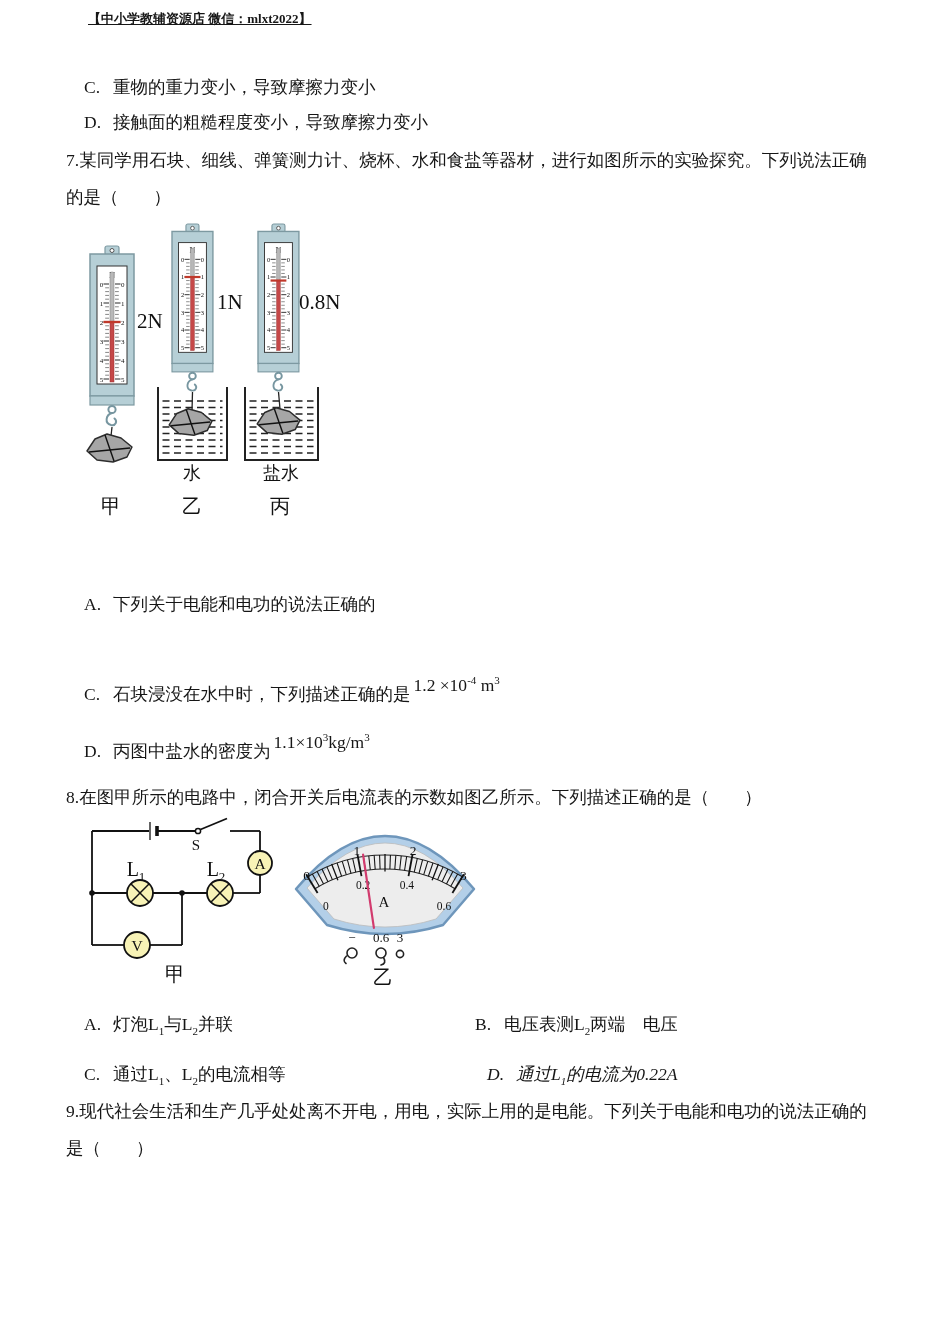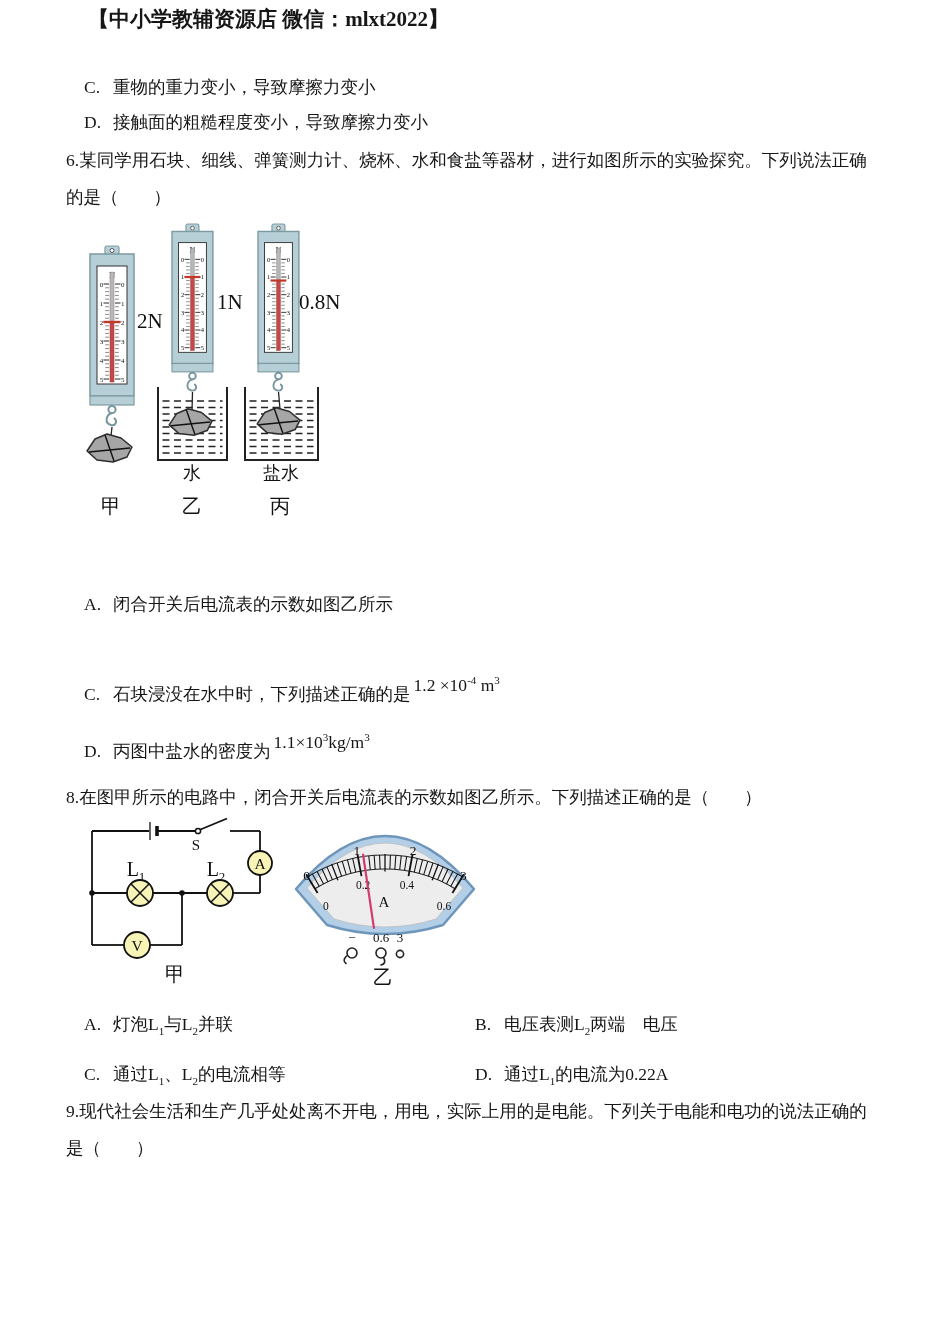--- a/index.html
+++ b/index.html
@@ -1,40 +1,40 @@
 <!DOCTYPE html>
 <html><head>
 <meta charset="utf-8">
 <style>
   html,body{margin:0;padding:0;background:#ffffff;}
   .page{position:relative;width:950px;height:1344px;background:#fff;overflow:hidden;
         font-family:"Liberation Serif","DejaVu Serif",serif;color:#161616;}
   .line{position:absolute;white-space:nowrap;font-size:17.5px;line-height:22px;}
-  .header{font-weight:bold;font-size:21px;}
+  .header{font-weight:bold;font-size:13px;text-decoration:underline;}
   .opt-label{display:inline-block;min-width:29px;}
   sub{font-size:11px;}
   sup{font-size:11px;}
   .formula{position:relative;top:-9px;margin-left:3px;}
   svg{position:absolute;overflow:visible;}
 </style>
 </head>
 <body>
 
 <div class="page">
 
   <div class="line header" style="left:88px;top:8px;">【中小学教辅资源店 微信：mlxt2022】</div>
 
   <div class="line" style="left:84px;top:76px;">
     <span class="opt-label">C.</span><span>重物的重力变小，导致摩擦力变小</span>
   </div>
   <div class="line" style="left:84px;top:111px;">
     <span class="opt-label">D.</span><span>接触面的粗糙程度变小，导致摩擦力变小</span>
   </div>
 
-  <div class="line" style="left:66px;top:149px;">6.某同学用石块、细线、弹簧测力计、烧杯、水和食盐等器材，进行如图所示的实验探究。下列说法正确</div>
+  <div class="line" style="left:66px;top:149px;">7.某同学用石块、细线、弹簧测力计、烧杯、水和食盐等器材，进行如图所示的实验探究。下列说法正确</div>
   <div class="line" style="left:66px;top:186px;">的是（　　）</div>
 
   <svg id="fig7" style="left:58px;top:222px;" width="300" height="300" viewBox="0 0 300 300">
       <g transform="translate(32,24) scale(1)">
         <rect x="15" y="0" width="14" height="9" rx="2" fill="#b6cfd6" stroke="#7d99a1" stroke-width="1.2"></rect>
         <circle cx="22" cy="4.5" r="2" fill="#fff" stroke="#555" stroke-width="1"></circle>
         <rect x="0" y="8" width="44" height="142" fill="#b6cfd6" stroke="#7d99a1" stroke-width="1.5"></rect>
         <rect x="7" y="20" width="30" height="118" fill="#fff" stroke="#333" stroke-width="1"></rect>
         <text x="22" y="31.5" font-size="8.5" text-anchor="middle" font-family="&quot;Liberation Serif&quot;,&quot;DejaVu Serif&quot;,serif" fill="#111">N</text>
         <text x="11.5" y="40.6" font-size="7" text-anchor="middle" font-family="&quot;Liberation Serif&quot;,&quot;DejaVu Serif&quot;,serif" fill="#111">0</text>
@@ -298,21 +298,21 @@
       <text x="159" y="87" font-size="21" font-family="&quot;Liberation Serif&quot;,&quot;DejaVu Serif&quot;,serif" fill="#111">1N</text>
       <text x="241" y="87" font-size="21" font-family="&quot;Liberation Serif&quot;,&quot;DejaVu Serif&quot;,serif" fill="#111">0.8N</text>
       <text x="134" y="257" font-size="18" text-anchor="middle" font-family="&quot;Liberation Serif&quot;,&quot;DejaVu Serif&quot;,serif" fill="#111">水</text>
       <text x="223" y="257" font-size="18" text-anchor="middle" font-family="&quot;Liberation Serif&quot;,&quot;DejaVu Serif&quot;,serif" fill="#111">盐水</text>
       <text x="53" y="291" font-size="20" text-anchor="middle" font-family="&quot;Liberation Serif&quot;,&quot;DejaVu Serif&quot;,serif" fill="#111">甲</text>
       <text x="134" y="291" font-size="20" text-anchor="middle" font-family="&quot;Liberation Serif&quot;,&quot;DejaVu Serif&quot;,serif" fill="#111">乙</text>
       <text x="222" y="291" font-size="20" text-anchor="middle" font-family="&quot;Liberation Serif&quot;,&quot;DejaVu Serif&quot;,serif" fill="#111">丙</text>
     </svg>
 
   <div class="line" style="left:84px;top:593px;">
-    <span class="opt-label">A.</span><span>闭合开关后电流表的示数如图乙所示</span><span class="formula"></span>
+    <span class="opt-label">A.</span><span>下列关于电能和电功的说法正确的</span><span class="formula"></span>
   </div>
   <div class="line" style="left:84px;top:678px;">
     <span class="opt-label">C.</span><span>石块浸没在水中时，下列描述正确的是</span><span class="formula"><span>1.2 ×10</span><sup>-4</sup><span> m</span><sup>3</sup></span>
   </div>
   <div class="line" style="left:84px;top:735px;">
     <span class="opt-label">D.</span><span>丙图中盐水的密度为</span><span class="formula"><span>1.1×10</span><sup>3</sup><span>kg/m</span><sup>3</sup></span>
   </div>
 
   <div class="line" style="left:66px;top:786px;">8.在图甲所示的电路中，闭合开关后电流表的示数如图乙所示。下列描述正确的是（　　）</div>
 
@@ -410,20 +410,20 @@
 
   <div class="line" style="left:84px;top:1013px;">
     <span class="opt-label">A.</span><span><span>灯泡L</span><sub>1</sub><span>与L</span><sub>2</sub><span>并联</span></span>
   </div>
   <div class="line" style="left:475px;top:1013px;">
     <span class="opt-label">B.</span><span><span>电压表测L</span><sub>2</sub><span>两端　电压</span></span>
   </div>
   <div class="line" style="left:84px;top:1063px;">
     <span class="opt-label">C.</span><span><span>通过L</span><sub>1</sub><span>、L</span><sub>2</sub><span>的电流相等</span></span>
   </div>
-  <div class="line" style="left:475px;top:1063px;">
+  <div class="line" style="left:487px;top:1063px;font-style:italic;">
     <span class="opt-label">D.</span><span><span>通过L</span><sub>1</sub><span>的电流为0.22A</span></span>
   </div>
 
   <div class="line" style="left:66px;top:1100px;">9.现代社会生活和生产几乎处处离不开电，用电，实际上用的是电能。下列关于电能和电功的说法正确的</div>
   <div class="line" style="left:66px;top:1137px;">是（　　）</div>
 
 </div>
 
 </body></html>

